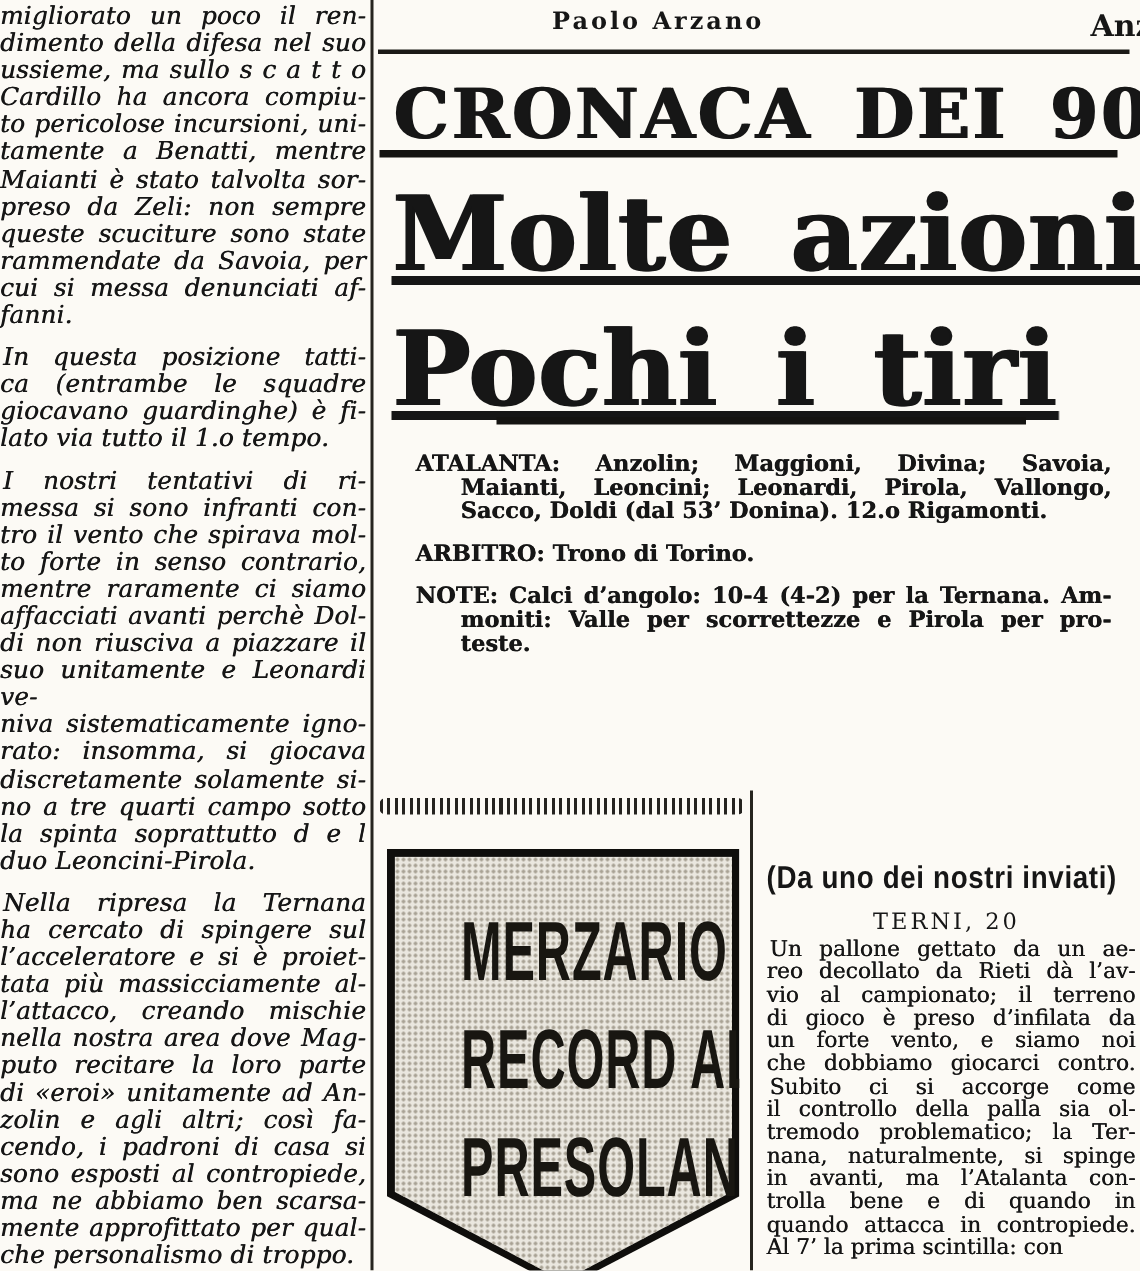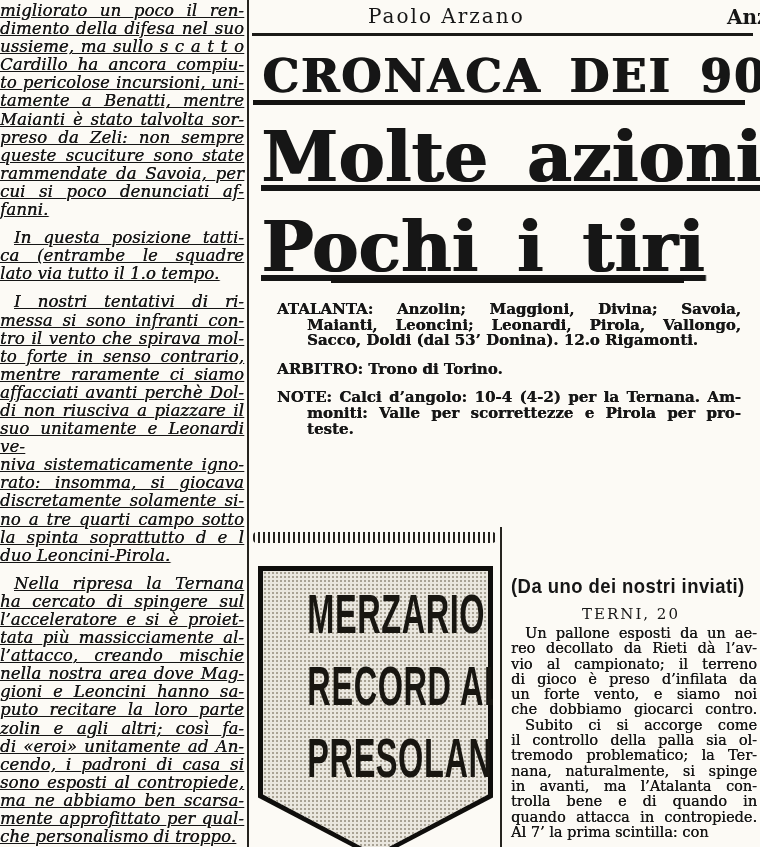--- a/index.html
+++ b/index.html
@@ -5,37 +5,37 @@
   html,body{margin:0;padding:0;}
   body{
     width:760px;height:847px;position:relative;overflow:hidden;
     background:#fcfaf5;color:#161616;
     font-family:"DejaVu Serif", serif;
   }
   .abs{position:absolute;}
   
   .pline{ text-align:justify; text-align-last:justify; }
   .pline.lastline{ text-align-last:left; }
-  .pline.find{ padding-left:14px; }
+  .pline.find{ padding-left:2px; }
   .pline.cont{ padding-left:30px; }
 
   
   .leftcol{ left:0; top:2px; width:244px; }
   .leftcol .pline{
     font:italic 16.5px/18.1px "DejaVu Serif", serif;
     letter-spacing:.1px;
     text-shadow:.3px 0 0 currentColor;
   }
-  .para{ margin-bottom:10px;text-decoration:underline; }
+  .para{ margin-bottom:10px; }
 
   .vrule{ width:2px; background:#26241f; }
   .r1{ left:247px; top:0; height:847px; }
   .r2{ left:500px; top:527px; height:320px; }
 
-  .paolo{ left:368px; top:4px; font-weight:normal; font-size:20px; letter-spacing:2px; white-space:nowrap; }
+  .paolo{ left:368px; top:4px; font-weight:bold; font-size:16px; letter-spacing:2px; white-space:nowrap; }
   .anz{ left:727px; top:5px; font-weight:bold; font-size:20px; white-space:nowrap; }
   .toprule{ left:252px; top:33px; width:501px; height:3px; background:#1b1a17; }
 
   .kicker{
     left:262px; top:49px; width:494px; white-space:nowrap;
     font-weight:bold; font-size:46px; letter-spacing:2px; word-spacing:10px;
     text-shadow:1.4px 0 0 currentColor;
   }
   .kickrule{ left:253px; top:100px; width:492px; height:4.5px; background:#141311; }
 
@@ -65,21 +65,21 @@
     clip-path:polygon(0 0,100% 0,100% 79%,50% 100%,0 79%);
   }
   .pennant-inner{
     position:absolute; left:5px; top:5px; right:5px; bottom:5px;
     background-color:#eae7df;
     background-image:radial-gradient(#a8a294 1px, transparent 1.35px);
     background-size:4px 4px;
     -webkit-clip-path:polygon(0 0,100% 0,100% 79%,50% 100%,0 79%);
     clip-path:polygon(0 0,100% 0,100% 79%,50% 100%,0 79%);
   }
-  .pennant-text{ position:absolute; left:0; right:0; top:0; padding-top:12px; z-index:2; }
+  .pennant-text{ position:absolute; left:0; right:0; top:0; padding-top:32px; z-index:2; }
   .pennant-text .pline{
     font:bold 56px/72px "Liberation Sans", sans-serif;
     text-align:center; text-align-last:center;
     transform:scaleX(0.58); transform-origin:50% 50%;
     letter-spacing:1px; color:#181611; white-space:nowrap;
   }
 
   .dispatch{ left:511px; top:557px; width:246px;margin-top:16px; }
   .dispatch .pline{ font-size:14.5px; line-height:15.3px; text-shadow:.25px 0 0 currentColor; }
   .intro{
@@ -98,26 +98,27 @@
       <div class="pline">migliorato un poco il ren-</div>
       <div class="pline">dimento della difesa nel suo</div>
       <div class="pline">ussieme, ma sullo s c a t t o</div>
       <div class="pline">Cardillo ha ancora compiu-</div>
       <div class="pline">to pericolose incursioni, uni-</div>
       <div class="pline">tamente a Benatti, mentre</div>
       <div class="pline">Maianti è stato talvolta sor-</div>
       <div class="pline">preso da Zeli: non sempre</div>
       <div class="pline">queste scuciture sono state</div>
       <div class="pline">rammendate da Savoia, per</div>
-      <div class="pline">cui si poco denunciati af-</div>
+      <div class="pline">cui si messa denunciati af-</div>
       <div class="pline lastline">fanni.</div>
     </div>
   <div class="para">
       <div class="pline find">In questa posizione tatti-</div>
       <div class="pline">ca (entrambe le squadre</div>
+      <div class="pline">giocavano guardinghe) è fi-</div>
       <div class="pline lastline">lato via tutto il 1.o tempo.</div>
     </div>
   <div class="para">
       <div class="pline find">I nostri tentativi di ri-</div>
       <div class="pline">messa si sono infranti con-</div>
       <div class="pline">tro il vento che spirava mol-</div>
       <div class="pline">to forte in senso contrario,</div>
       <div class="pline">mentre raramente ci siamo</div>
       <div class="pline">affacciati avanti perchè Dol-</div>
       <div class="pline">di non riusciva a piazzare il</div>
@@ -129,24 +130,23 @@
       <div class="pline">la spinta soprattutto d e l</div>
       <div class="pline lastline">duo Leoncini-Pirola.</div>
     </div>
   <div class="para">
       <div class="pline find">Nella ripresa la Ternana</div>
       <div class="pline">ha cercato di spingere sul</div>
       <div class="pline">l’acceleratore e si è proiet-</div>
       <div class="pline">tata più massicciamente al-</div>
       <div class="pline">l’attacco, creando mischie</div>
       <div class="pline">nella nostra area dove Mag-</div>
-      <div class="pline">gioni e Leoncini hanno sa-</div>
       <div class="pline">puto recitare la loro parte</div>
+      <div class="pline">di «eroi» unitamente ad An-</div>
       <div class="pline">zolin e agli altri; così fa-</div>
-      <div class="pline">di «eroi» unitamente ad An-</div>
       <div class="pline">cendo, i padroni di casa si</div>
       <div class="pline">sono esposti al contropiede,</div>
       <div class="pline">ma ne abbiamo ben scarsa-</div>
       <div class="pline">mente approfittato per qual-</div>
       <div class="pline lastline">che personalismo di troppo.</div>
     </div>
 </section>
 
 <div class="abs vrule r1"></div>
 
@@ -189,21 +189,21 @@
       <div class="pline lastline">PRESOLANA</div>
     </div>
 </div>
 
 <div class="abs vrule r2"></div>
 
 <section class="abs dispatch">
   <div class="intro">(Da uno dei nostri inviati)</div>
   <div class="dateline">TERNI, 20</div>
   <div class="dpara">
-      <div class="pline find">Un pallone esposti da un ae-</div>
+      <div class="pline find">Un pallone gettato da un ae-</div>
       <div class="pline">reo decollato da Rieti dà l’av-</div>
       <div class="pline">vio al campionato; il terreno</div>
       <div class="pline">di gioco è preso d’infilata da</div>
       <div class="pline">un forte vento, e siamo noi</div>
       <div class="pline">che dobbiamo giocarci contro.</div>
     </div>
   <div class="dpara">
       <div class="pline find">Subito ci si accorge come</div>
       <div class="pline">il controllo della palla sia ol-</div>
       <div class="pline">tremodo problematico; la Ter-</div>

